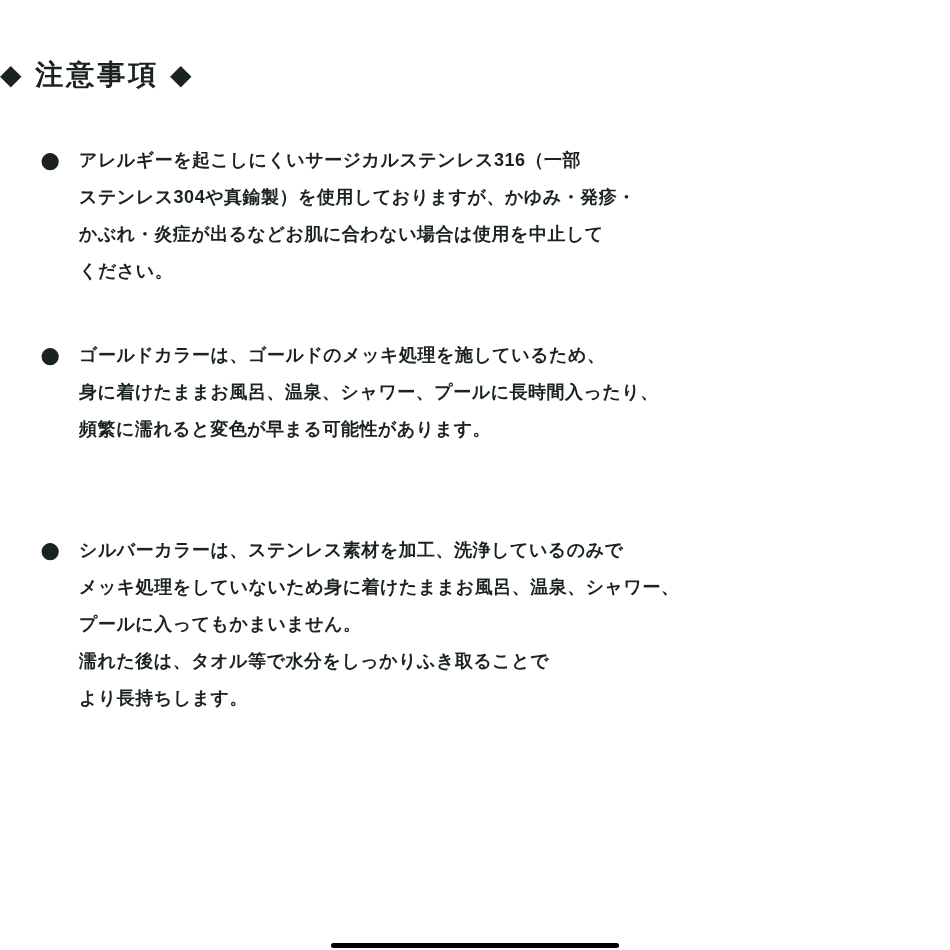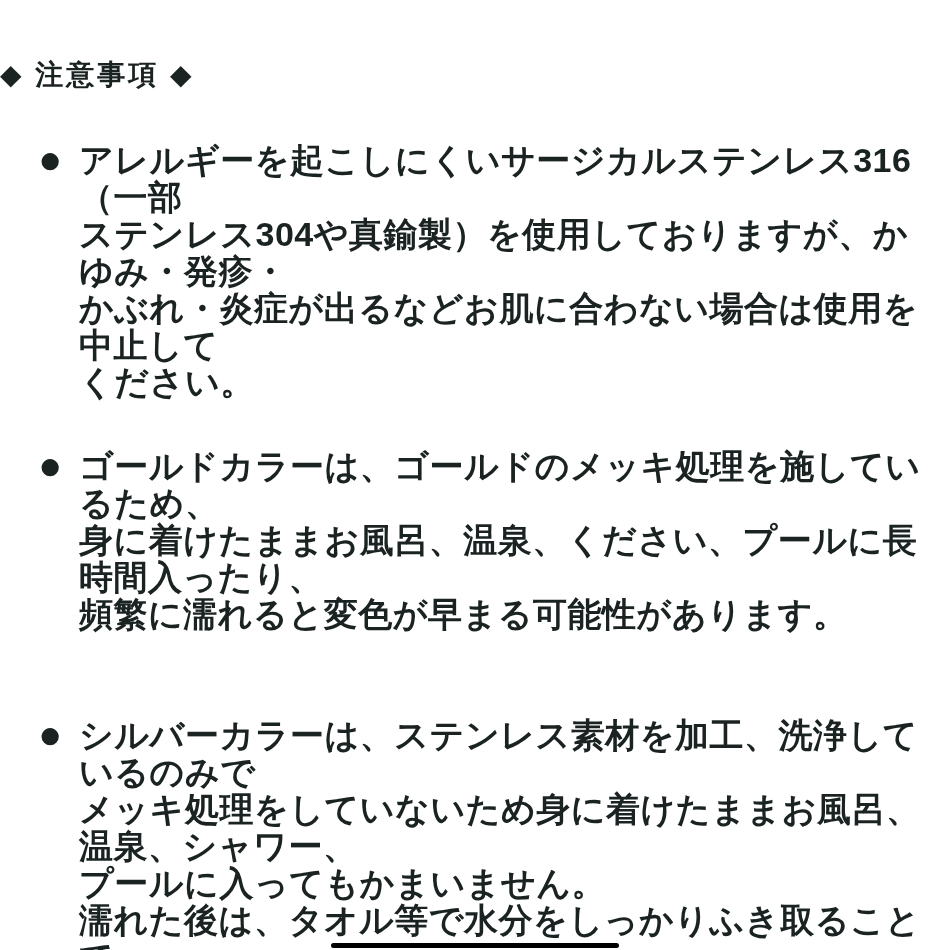--- a/index.html
+++ b/index.html
@@ -36,21 +36,21 @@
   .note-2 { margin-bottom: 84px; }
   .bullet {
     flex: 0 0 auto;
     width: 28px;
     font-size: 40px;
     line-height: 34px;
     margin-right: 13px;
     overflow: visible;
   }
   .note-text {
-    font-size: 34px;
+    font-size: 18px;
     line-height: 37px;
     letter-spacing: 0.5px;
     white-space: pre-line;
   }
   .home-indicator {
     position: absolute;
     left: 50%;
     transform: translateX(-50%);
     bottom: 2px;
     width: 288px;
@@ -72,21 +72,21 @@
       <span class="bullet">●</span>
       <div class="note-text">アレルギーを起こしにくいサージカルステンレス316（一部
 ステンレス304や真鍮製）を使用しておりますが、かゆみ・発疹・
 かぶれ・炎症が出るなどお肌に合わない場合は使用を中止して
 ください。</div>
     </div>
 
     <div class="note note-2">
       <span class="bullet">●</span>
       <div class="note-text">ゴールドカラーは、ゴールドのメッキ処理を施しているため、
-身に着けたままお風呂、温泉、ください、プールに長時間入ったり、
+身に着けたままお風呂、温泉、シャワー、プールに長時間入ったり、
 頻繁に濡れると変色が早まる可能性があります。</div>
     </div>
 
     <div class="note note-3">
       <span class="bullet">●</span>
       <div class="note-text">シルバーカラーは、ステンレス素材を加工、洗浄しているのみで
 メッキ処理をしていないため身に着けたままお風呂、温泉、シャワー、
 プールに入ってもかまいません。
 濡れた後は、タオル等で水分をしっかりふき取ることで
 より長持ちします。</div>

